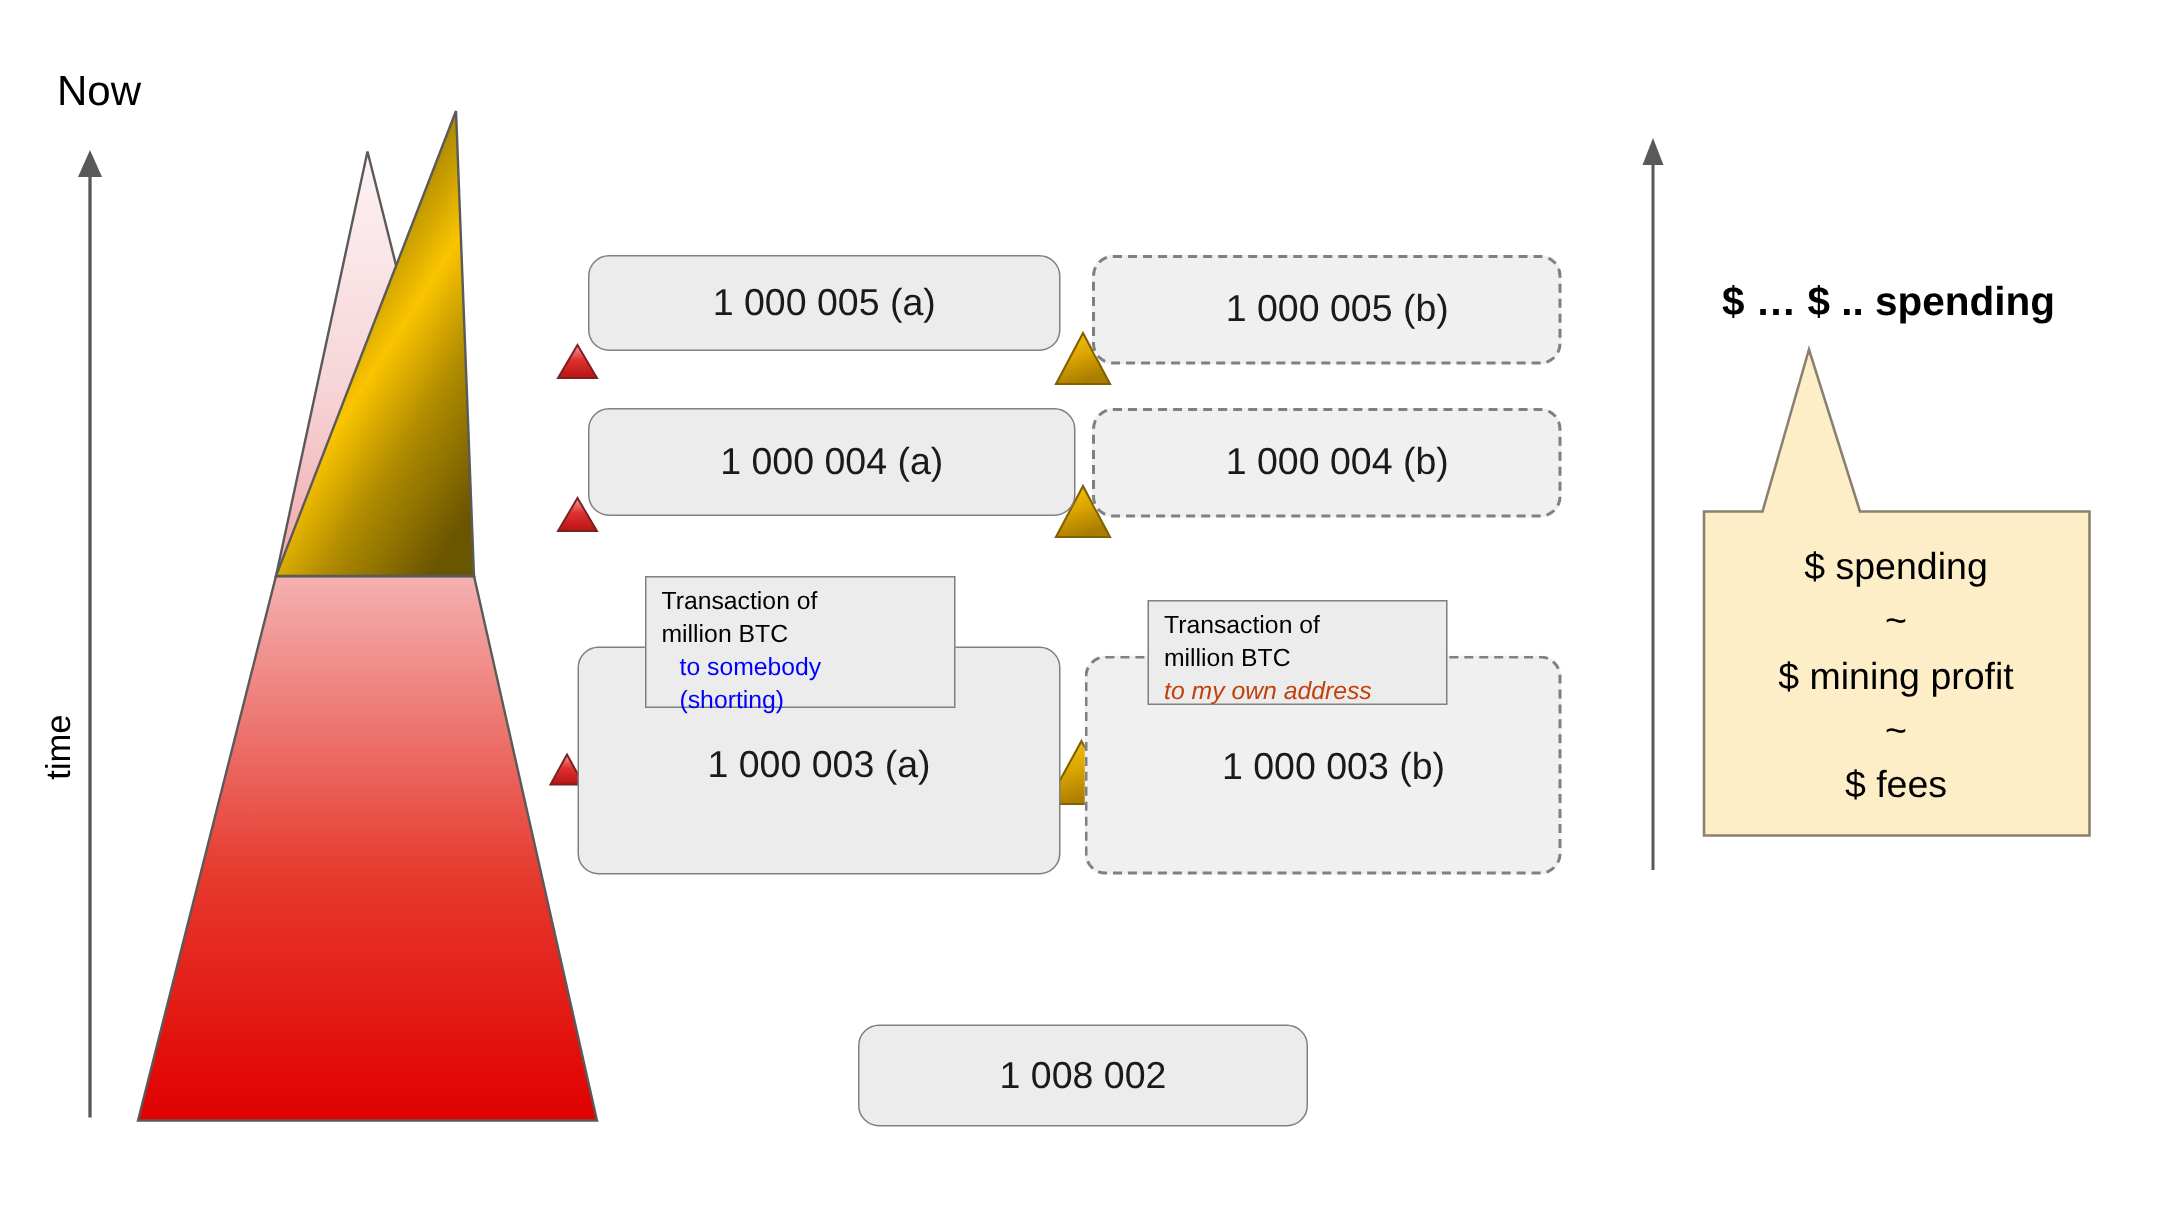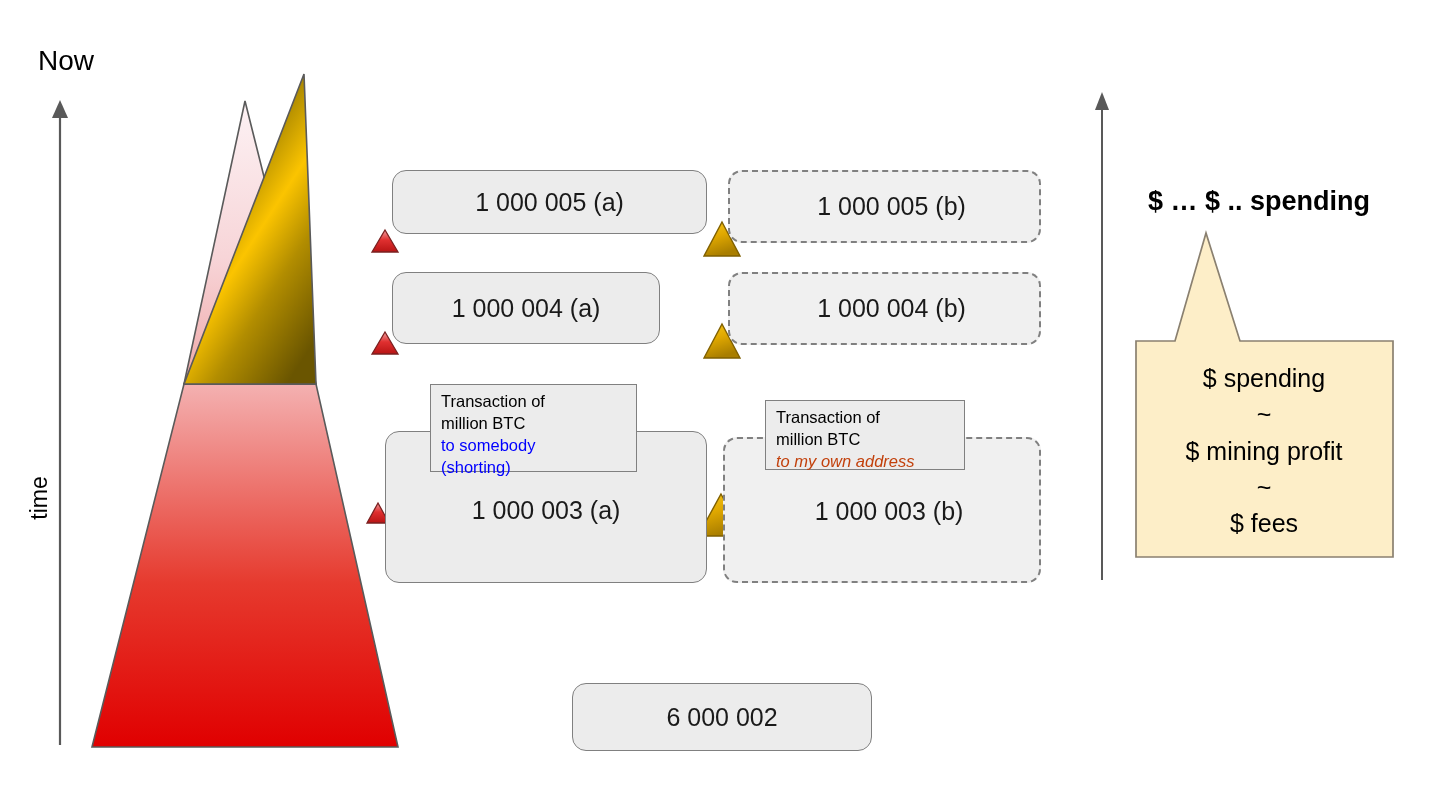--- a/index.html
+++ b/index.html
@@ -73,21 +73,21 @@
     background: #f0f0f0;
     padding-left: 14px;
   }
   .block .blabel {
     font-size: 25px;
     color: #1a1a1a;
   }
   
   .b005a { left: 392px; top: 170px; width: 315px; height: 64px; align-items: center; }
   .b005b { left: 728px; top: 170px; width: 313px; height: 73px; align-items: center; }
-  .b004a { left: 392px; top: 272px; width: 268px; height: 72px; align-items: center; }
+  .b004a { left: 392px; top: 272px; width: 325px; height: 72px; align-items: center; }
   .b004b { left: 728px; top: 272px; width: 313px; height: 73px; align-items: center; }
   .b003a { left: 385px; top: 431px; width: 322px; height: 152px; }
   .b003b { left: 723px; top: 437px; width: 318px; height: 146px; }
   .b002  { left: 572px; top: 683px; width: 300px; height: 68px; align-items: center; }
 
   .b003a .blabel { margin-top: 64px; }
   .b003b .blabel { margin-top: 58px; }
 
   
   .tx {
@@ -95,21 +95,21 @@
     background: #ececec;
     border: 1.5px solid #808080;
     box-sizing: border-box;
     padding: 6px 10px 7px 10px;
     font-size: 16.5px;
     line-height: 1.33;
     color: #000;
   }
   .txa { left: 430px; top: 384px; width: 207px; height: 88px; }
   .txb { left: 765px; top: 400px; width: 200px; height: 70px; }
-  .tx .blue { color: #0000ff; }
+  .tx .blue { color: #0000ff; margin-left: 12px; }
   .tx .red  { color: #c2410c; font-style: italic; }
 
   
   .spending-head {
     left: 1148px;
     top: 185px;
     font-size: 27px;
     font-weight: bold;
   }
   .house-text {
@@ -217,21 +217,21 @@
     <span class="blabel">1 000 005 (b)</span>
   </div>
   <div class="block dashed b004b">
     <span class="blabel">1 000 004 (b)</span>
   </div>
   <div class="block dashed b003b">
     <span class="blabel">1 000 003 (b)</span>
   </div>
 
   <div class="block b002">
-    <span class="blabel">6 000 002</span>
+    <span class="blabel">1 008 002</span>
   </div>
 
   <div class="tx txa">
     <div>Transaction of</div>
     <div>million BTC</div>
     <div class="blue">to somebody</div>
     <div class="blue">(shorting)</div>
   </div>
 
   <div class="tx txb">

